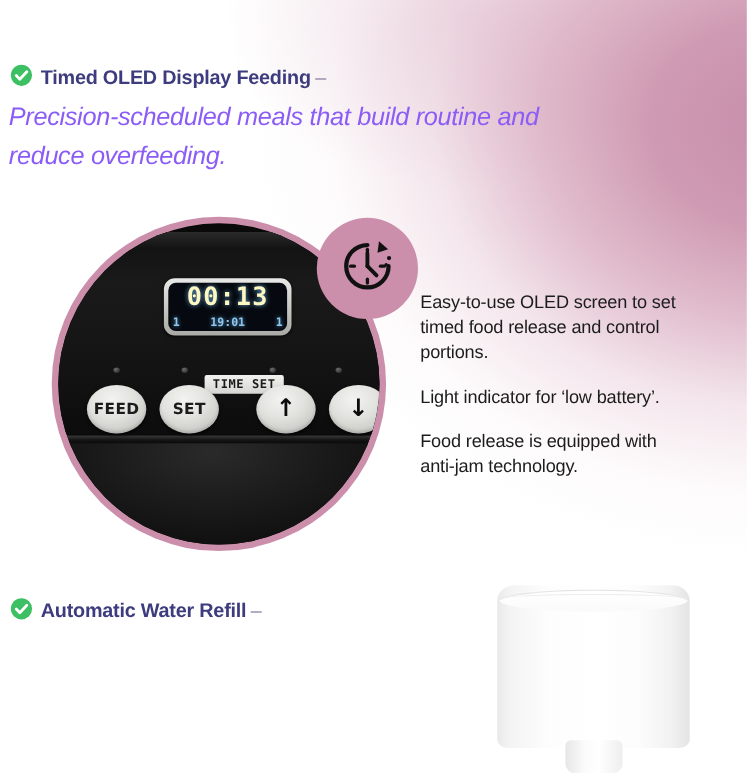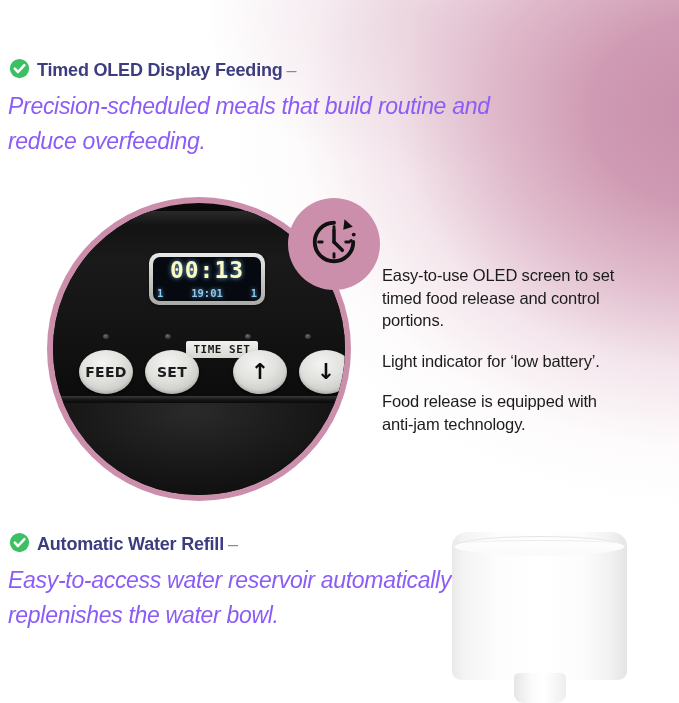--- a/index.html
+++ b/index.html
@@ -377,27 +377,26 @@
   </div>
 
   <div id="reservoir">
     <div id="res-body">
       <div id="res-top"></div>
       <div id="res-lip"></div>
     </div>
     <div id="res-spout"></div>
   </div>
 
-  <div class="feature" style="left:8px; top:526px; width:460px;">
+  <div class="feature" style="left:8px; top:537px; width:460px;">
     <div class="feature-text">
       <h2 class="headline">
         <span class="check-badge">
           <svg viewBox="0 0 24 24" width="21" height="21" aria-hidden="true">
             <circle cx="12" cy="12" r="11" fill="#3dbf63"></circle>
             <path d="M6.6 12.2 L10.3 16 L17.6 8.2" fill="none" stroke="#ffffff" stroke-width="2.9" stroke-linecap="round" stroke-linejoin="round"></path>
           </svg>
         </span><span>Automatic Water Refill</span><span class="headline-dash">–</span>
       </h2>
-      <p class="subline" style="width:448px;">Easy-to-access water reservoir automatically replenishes the water bowl.</p>
     </div>
   </div>
 
 </div>
 
 </body></html>

